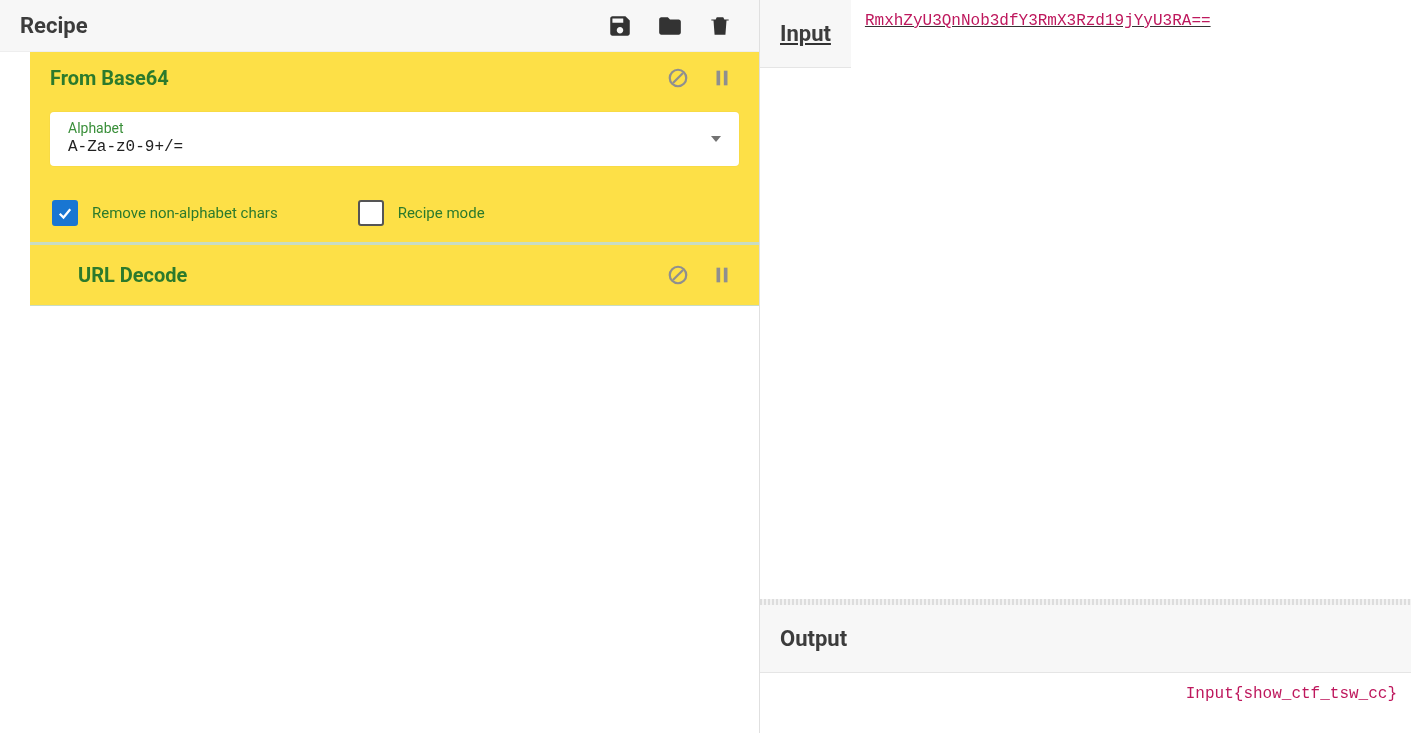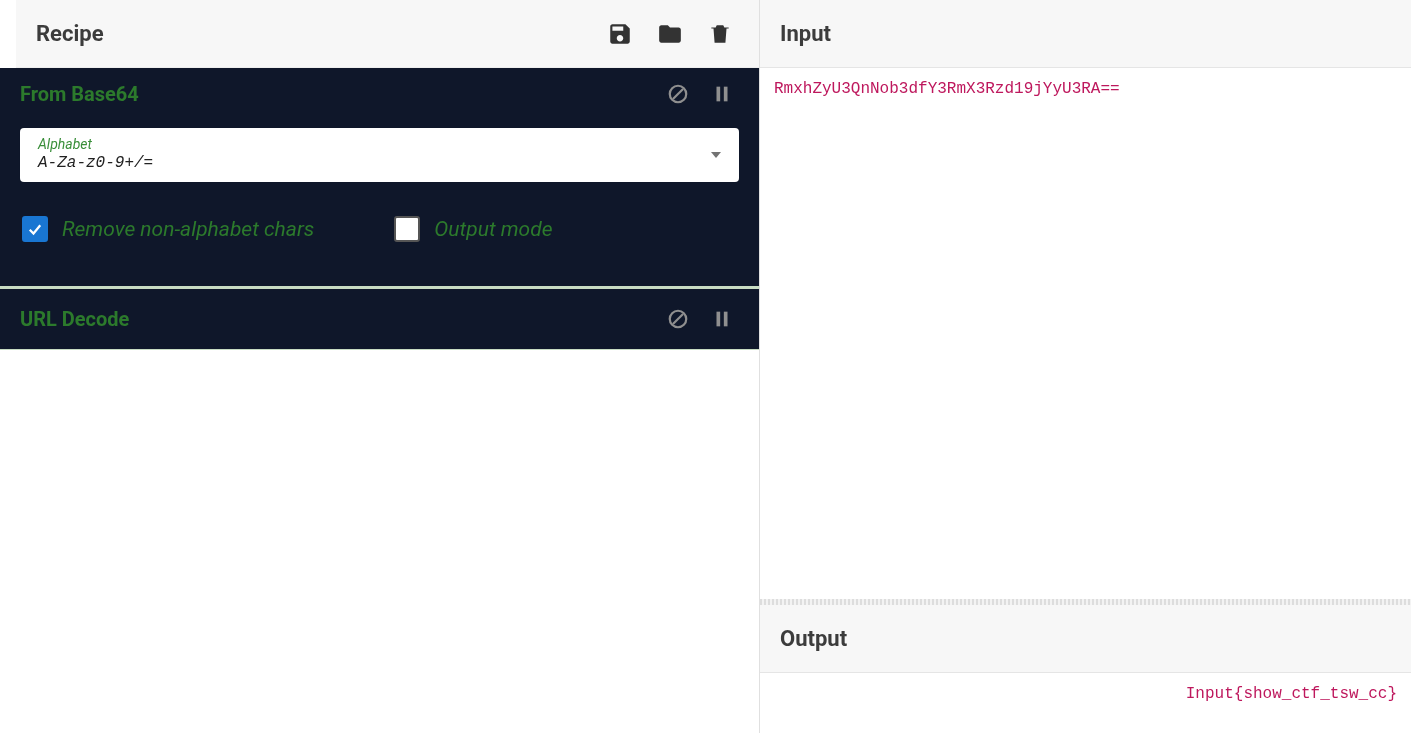--- a/index.html
+++ b/index.html
@@ -19,27 +19,26 @@
   
   .recipe-panel {
     width: 760px;
     height: 100%;
     border-right: 1px solid #e0e0e0;
     display: flex;
     flex-direction: column;
     background: #ffffff;
   }
   .recipe-header {
-    height: 68px;
+    height: 52px;
     background: #f7f7f7;
     border-bottom: 1px solid #eee;
     display: flex;
     align-items: center;
     padding: 0 20px;
-    margin-left: 16px;
   }
   .recipe-title {
     font-size: 22px;
     font-weight: 700;
     color: #3c3c3c;
     flex: 1;
   }
   .recipe-toolbar {
     display: flex;
     gap: 24px;
@@ -52,22 +51,23 @@
     display: flex;
     align-items: center;
     justify-content: center;
     cursor: pointer;
     color: #333;
   }
   .recipe-toolbar svg { width: 26px; height: 26px; fill: #333; }
 
   
   .op {
-    background: #0f172a;
+    background: #fde047;
     border-bottom: 3px solid #c8dcc3;
+    margin-left: 30px;
   }
   .op-header {
     display: flex;
     align-items: center;
     padding: 14px 20px 10px 20px;
   }
   .op-name {
     font-size: 20px;
     font-weight: 700;
     color: #2c7a2c;
@@ -79,21 +79,21 @@
     align-items: center;
     padding-right: 6px;
   }
   .op-icons .icon-btn {
     width: 22px; height: 22px;
     cursor: pointer;
     display: flex; align-items: center; justify-content: center;
   }
   .op-icons svg { width: 22px; height: 22px; fill: #8f8f8f; }
 
-  .op-body { padding: 4px 20px 44px 20px; font-style: italic; }
+  .op-body { padding: 4px 20px 16px 20px; }
 
   
   .field {
     background: #ffffff;
     border-radius: 4px;
     padding: 8px 14px 10px 18px;
     position: relative;
     margin-top: 8px;
     box-shadow: 0 0 0 1px rgba(0,0,0,0.02);
   }
@@ -137,26 +137,26 @@
     border-radius: 3px;
     display: flex; align-items: center; justify-content: center;
     background: #fff;
   }
   .cb.checked {
     background: #1976d2;
     border-color: #1976d2;
   }
   .cb.checked svg { width: 18px; height: 18px; fill: none; stroke: #fff; stroke-width: 3; }
   .check-label {
-    font-size: 21px;
+    font-size: 15px;
     color: #2c7a2c;
   }
 
   .op.compact .op-header { padding: 18px 20px; }
-  .op.compact { border-bottom: 1px solid #c8dcc3; }
+  .op.compact { border-bottom: 1px solid #c8dcc3; padding-left: 28px; }
 
   
   .io-panel {
     flex: 1;
     display: flex;
     flex-direction: column;
     height: 100%;
   }
   .io-header {
     height: 68px;
@@ -180,21 +180,21 @@
     white-space: pre-wrap;
     word-break: break-all;
     overflow: auto;
     background: #fff;
   }
   .splitter {
     height: 6px;
     background: repeating-linear-gradient(90deg,#ddd 0 2px,#f3f3f3 2px 4px);
     cursor: row-resize;
   }
-  .input-block { flex: 1 1 495px; display:flex; flex-direction:column; min-height:0;}
+  .input-block { flex: 1 1 495px; display:flex; min-height:0;text-decoration:underline;}
   .output-block { flex: 0 0 auto; display:flex; flex-direction:column;text-align:right; }
   .output-block .io-content { min-height: 60px; flex: 0 0 auto; }
 </style>
 </head>
 <body>
 
 <div class="app">
 
   <div class="recipe-panel">
     <div class="recipe-header">
@@ -246,21 +246,21 @@
           <div class="check-item">
             <div class="cb checked">
               <svg viewBox="0 0 24 24">
                   <polyline points="5 13 10 18 19 7"></polyline>
                 </svg>
             </div>
             <span class="check-label">Remove non-alphabet chars</span>
           </div>
           <div class="check-item">
             <div class="cb"></div>
-            <span class="check-label">Output mode</span>
+            <span class="check-label">Recipe mode</span>
           </div>
         </div>
       </div>
     </div>
 
     <div class="op compact">
       <div class="op-header">
         <div class="op-name">URL Decode</div>
         <div class="op-icons">
           <div class="icon-btn" title="Disable operation">

